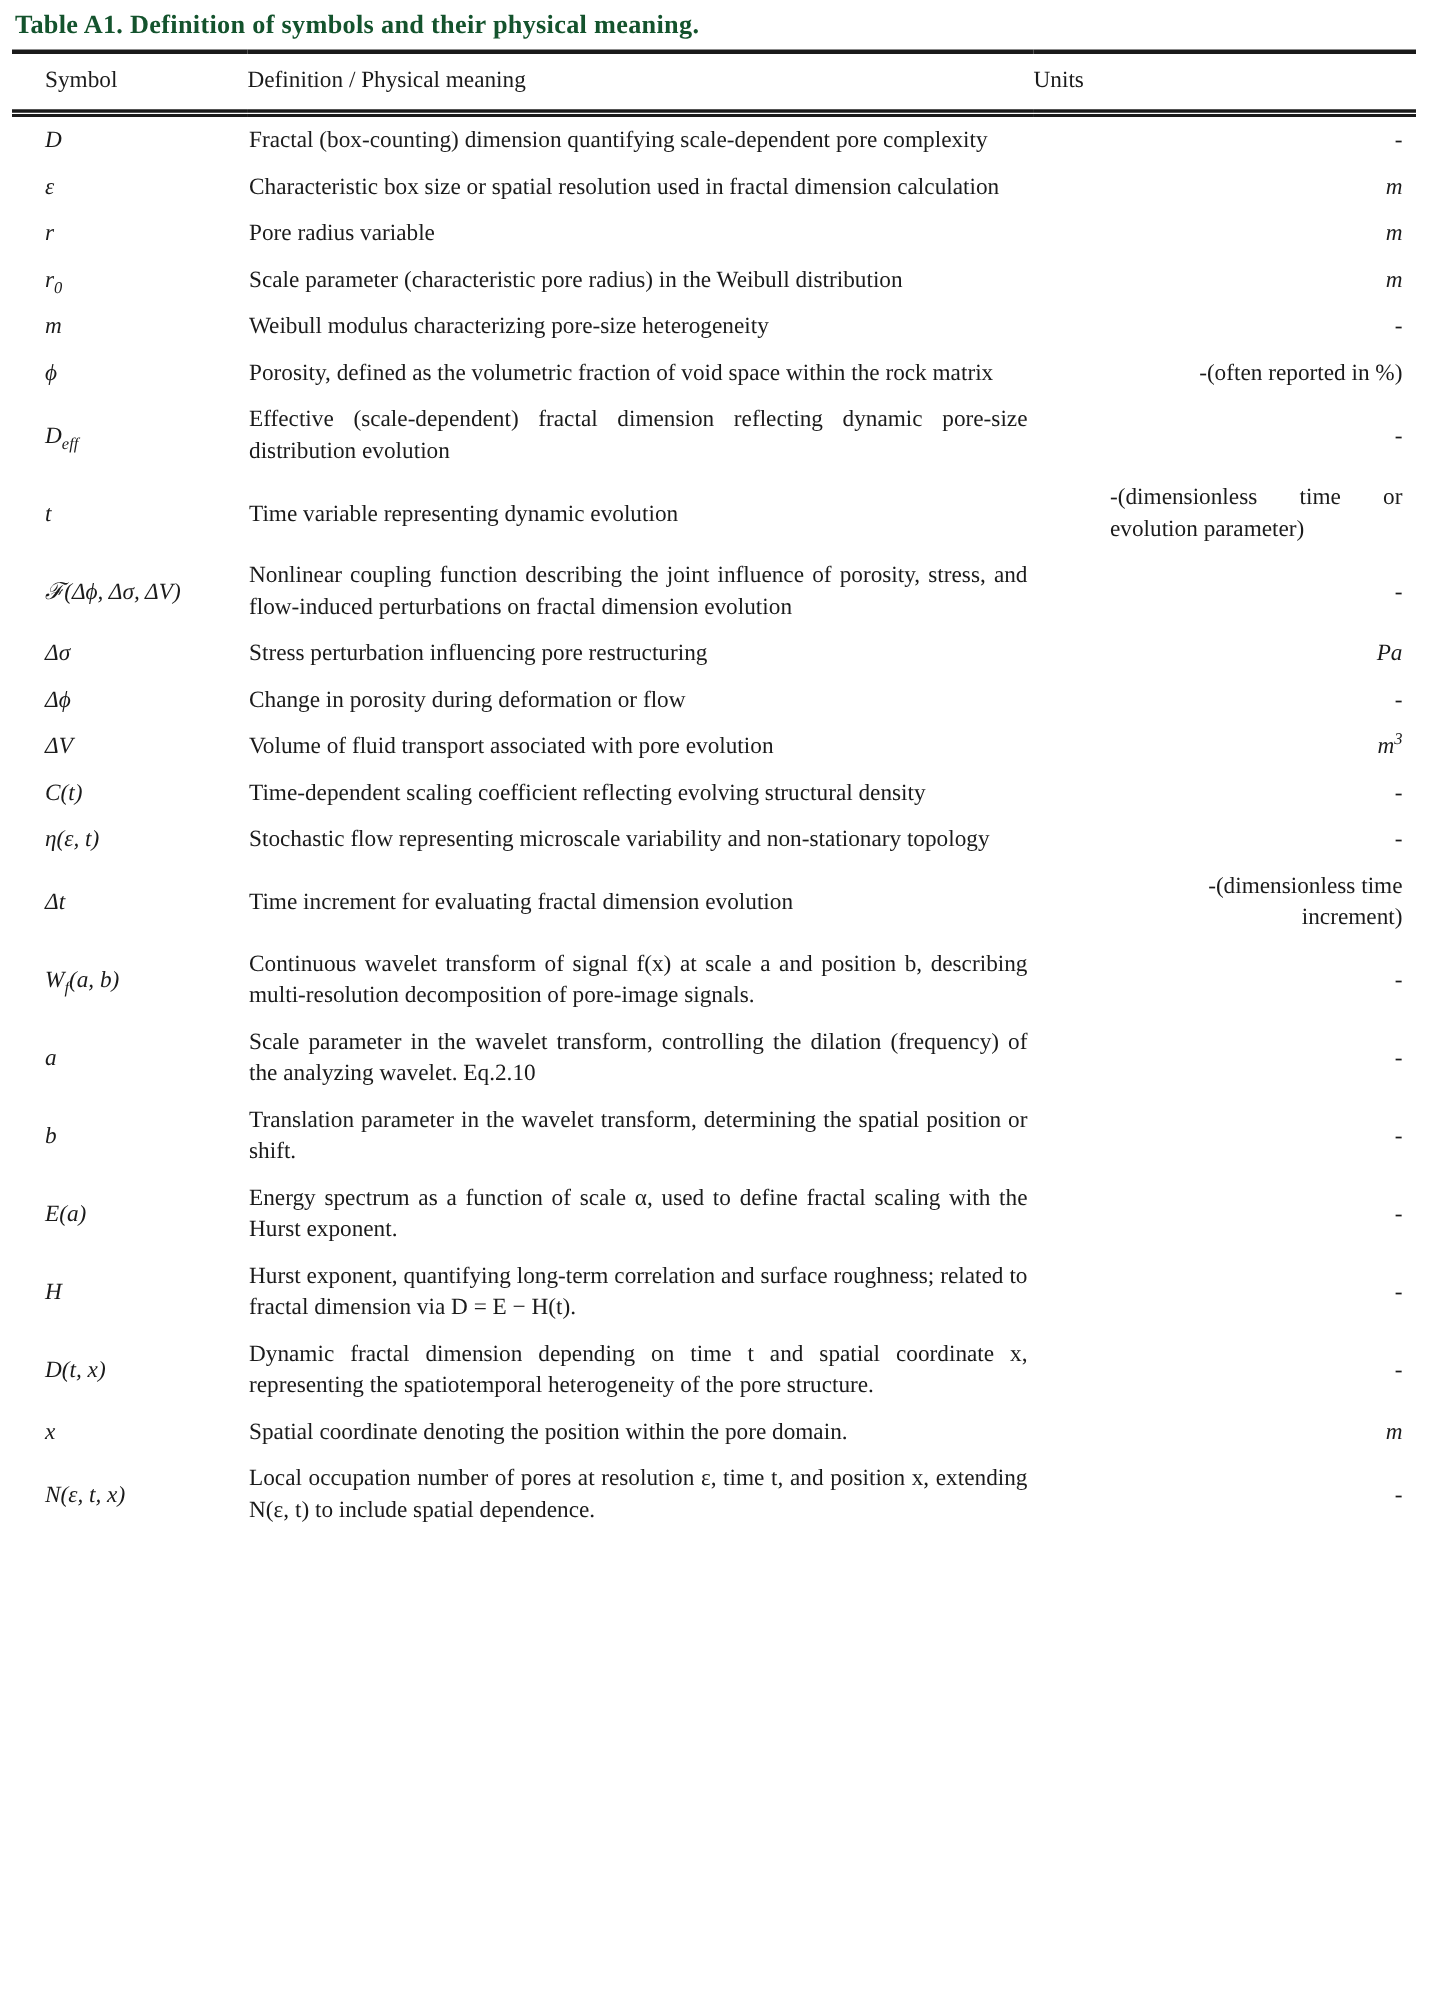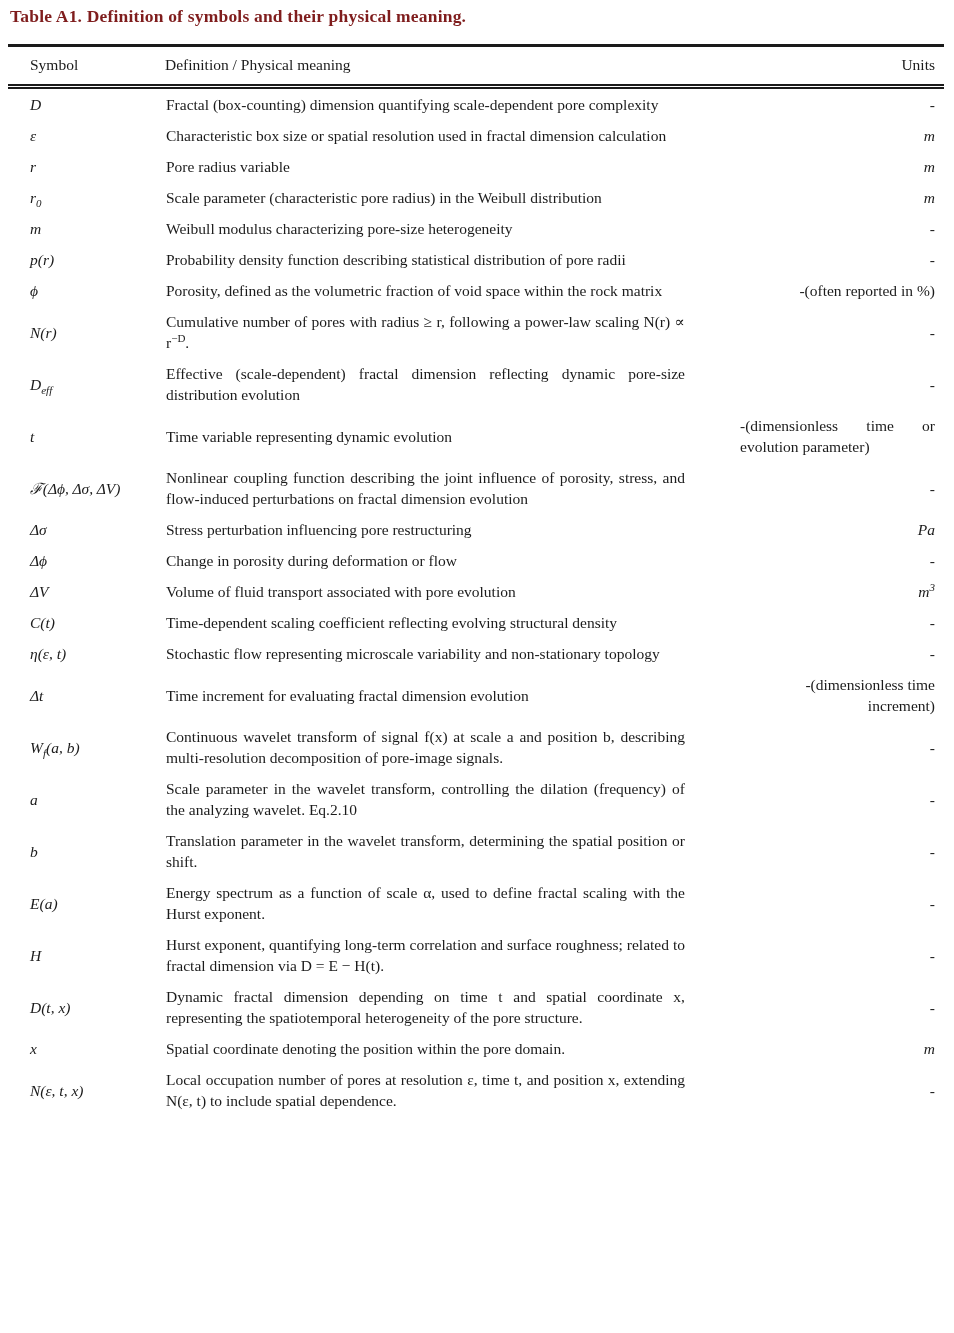--- a/index.html
+++ b/index.html
@@ -14,44 +14,43 @@
     color: #1b1b1b;
     font-family: "Liberation Serif", "DejaVu Serif", serif;
   }
   .page {
     padding: 2px 10px 0 8px;
   }
   .title {
     font-weight: bold;
     font-size: 17.5px;
     line-height: 22px;
-    color: #7f1d1d;
+    color: #14532d;
     padding: 3px 0 6px 2px;
     letter-spacing: 0.2px;
   }
   table.symbols {
     width: 936px;
     border-collapse: collapse;
     table-layout: fixed;
     border-top: 3px solid #1a1a1a;
-    margin-top: 11px;
   }
   col.w-sym  { width: 157px; }
   col.w-def  { width: 524px; }
   col.w-unit { width: 255px; }
   thead th {
     font-weight: normal;
     font-size: 15.5px;
     text-align: left;
     vertical-align: middle;
     padding: 9px 0 10px 0;
     border-bottom: 5px double #1a1a1a;
   }
   th.c-sym { padding-left: 22px; }
-  th.c-unit { text-align: right; padding-right: 9px; }
+  th.c-unit { text-align: left; padding-right: 9px; }
   td {
     font-size: 15.5px;
     line-height: 21px;
     vertical-align: middle;
     padding-top: 5px;
     padding-bottom: 5px;
   }
   td.c-sym {
     font-style: italic;
     padding-left: 22px;
@@ -119,33 +118,23 @@
           <td class="c-sym">r<sub>0</sub></td>
           <td class="c-def">Scale parameter (characteristic pore radius) in the Weibull distribution</td>
           <td class="c-unit it">m</td>
         </tr>
         <tr>
           <td class="c-sym">m</td>
           <td class="c-def">Weibull modulus characterizing pore-size heterogeneity</td>
           <td class="c-unit">-</td>
         </tr>
         <tr>
-          <td class="c-sym">p(r)</td>
-          <td class="c-def">Probability density function describing statistical distribution of pore radii</td>
-          <td class="c-unit">-</td>
-        </tr>
-        <tr>
           <td class="c-sym">ϕ</td>
           <td class="c-def">Porosity, defined as the volumetric fraction of void space within the rock matrix</td>
           <td class="c-unit">-(often reported in %)</td>
-        </tr>
-        <tr>
-          <td class="c-sym">N(r)</td>
-          <td class="c-def">Cumulative number of pores with radius ≥ r, following a power-law scaling N(r) ∝ r<sup>−D</sup>.</td>
-          <td class="c-unit">-</td>
         </tr>
         <tr>
           <td class="c-sym">D<sub>eff</sub></td>
           <td class="c-def">Effective (scale-dependent) fractal dimension reflecting dynamic pore-size distribution evolution</td>
           <td class="c-unit">-</td>
         </tr>
         <tr>
           <td class="c-sym">t</td>
           <td class="c-def">Time variable representing dynamic evolution</td>
           <td class="c-unit just">-(dimensionless time or evolution parameter)</td>

